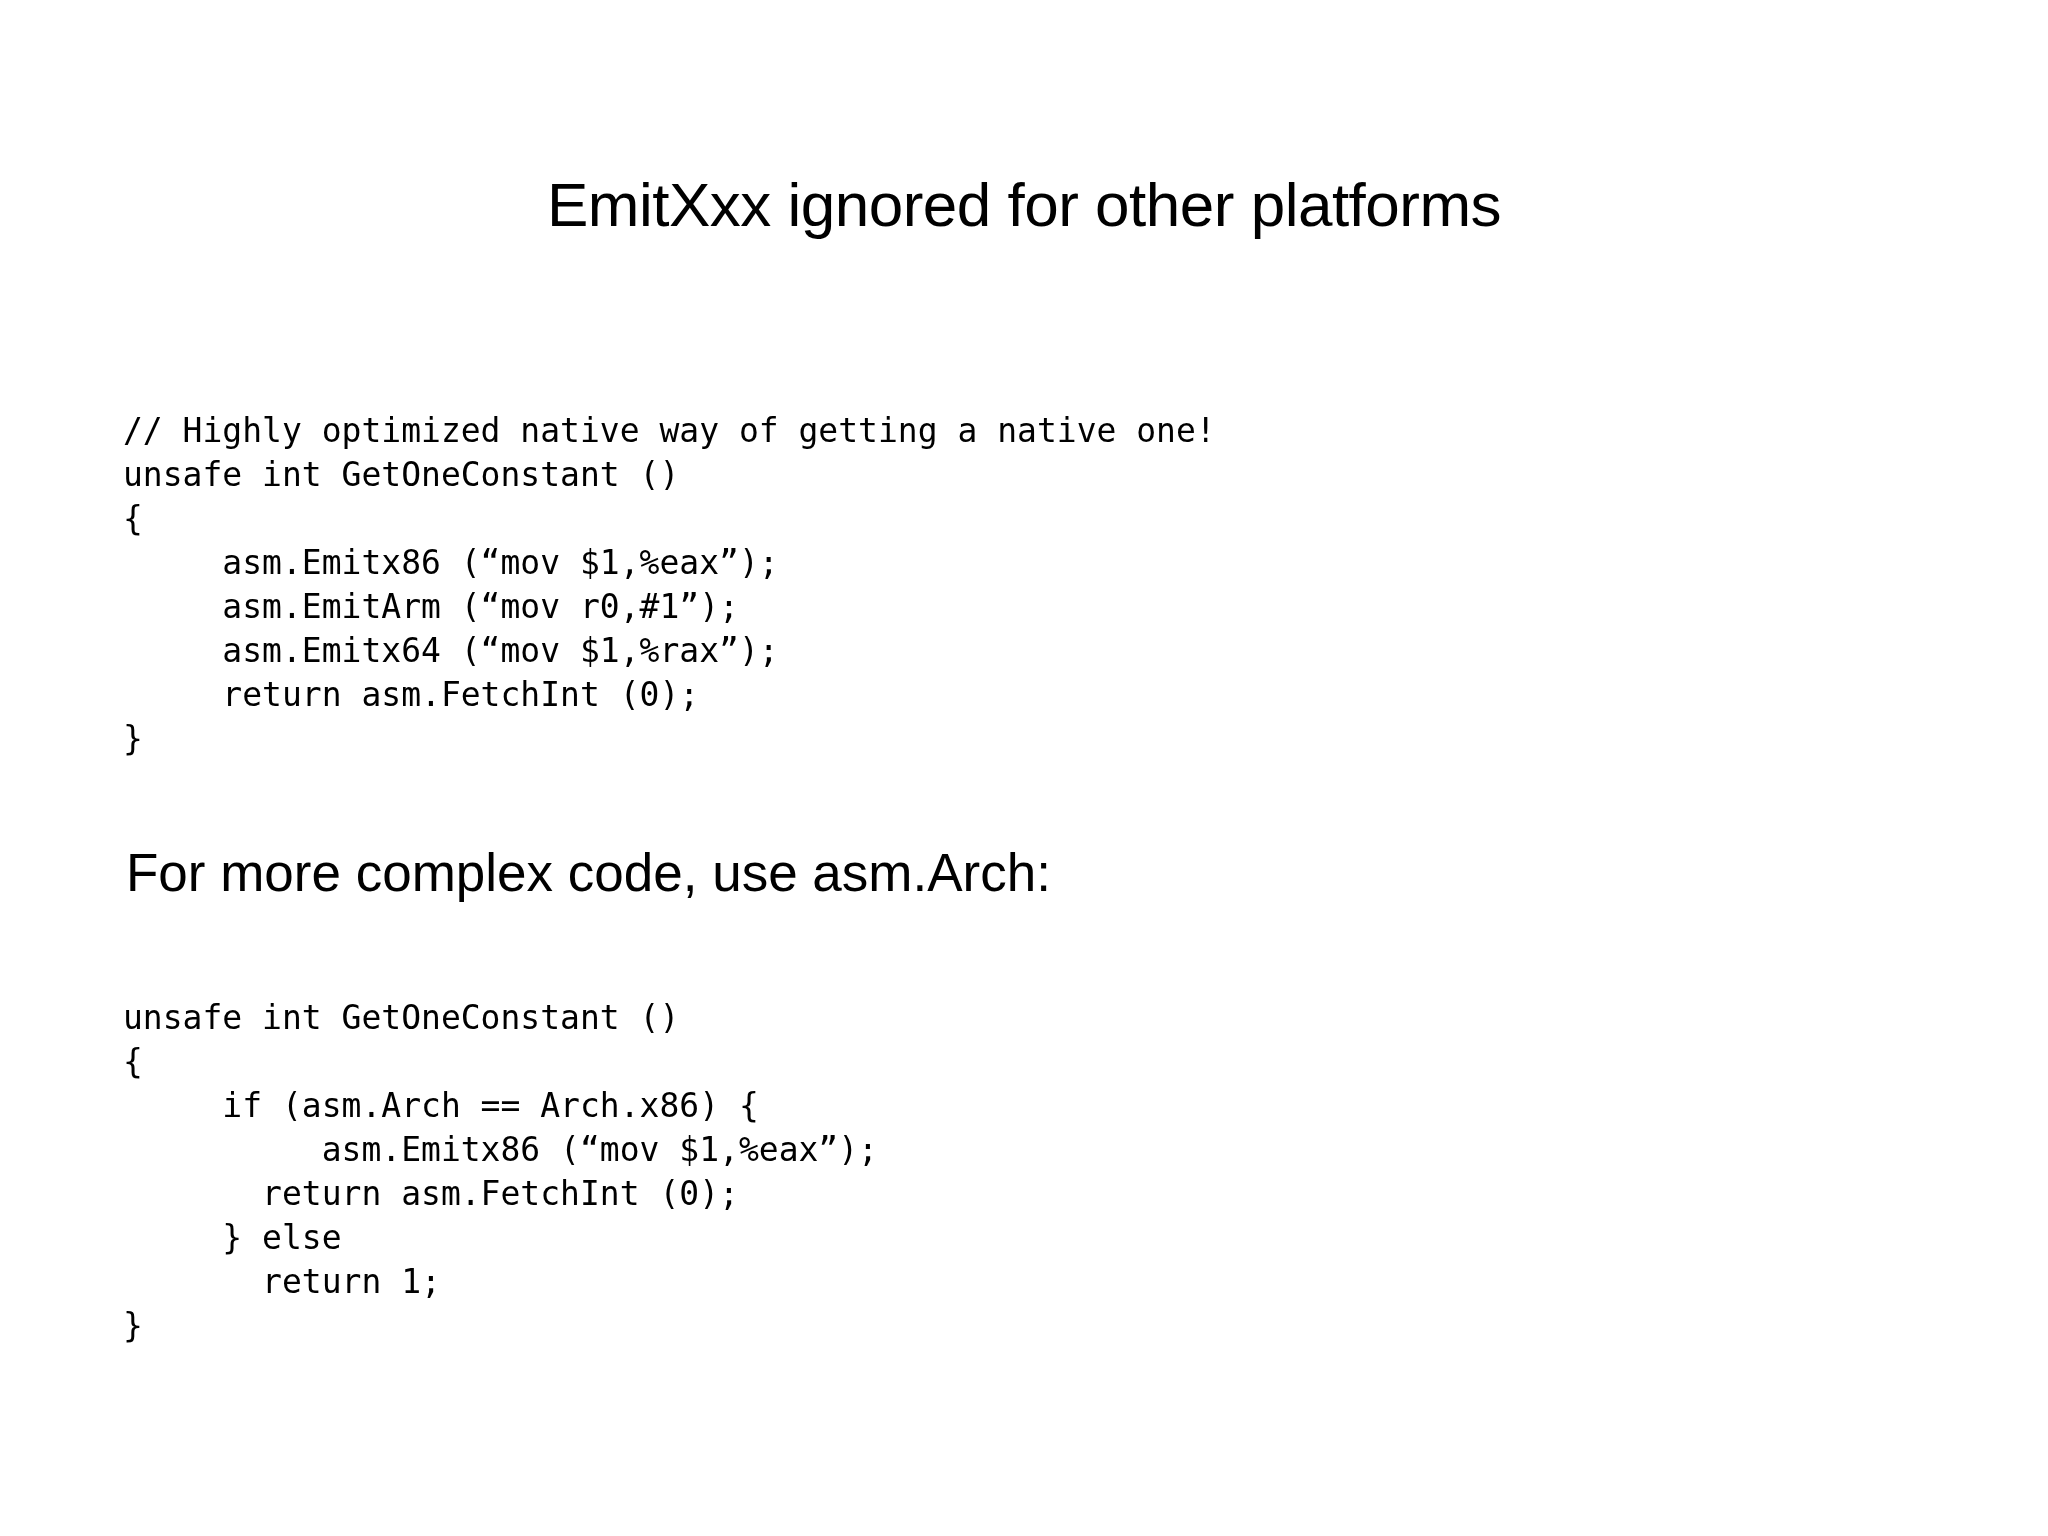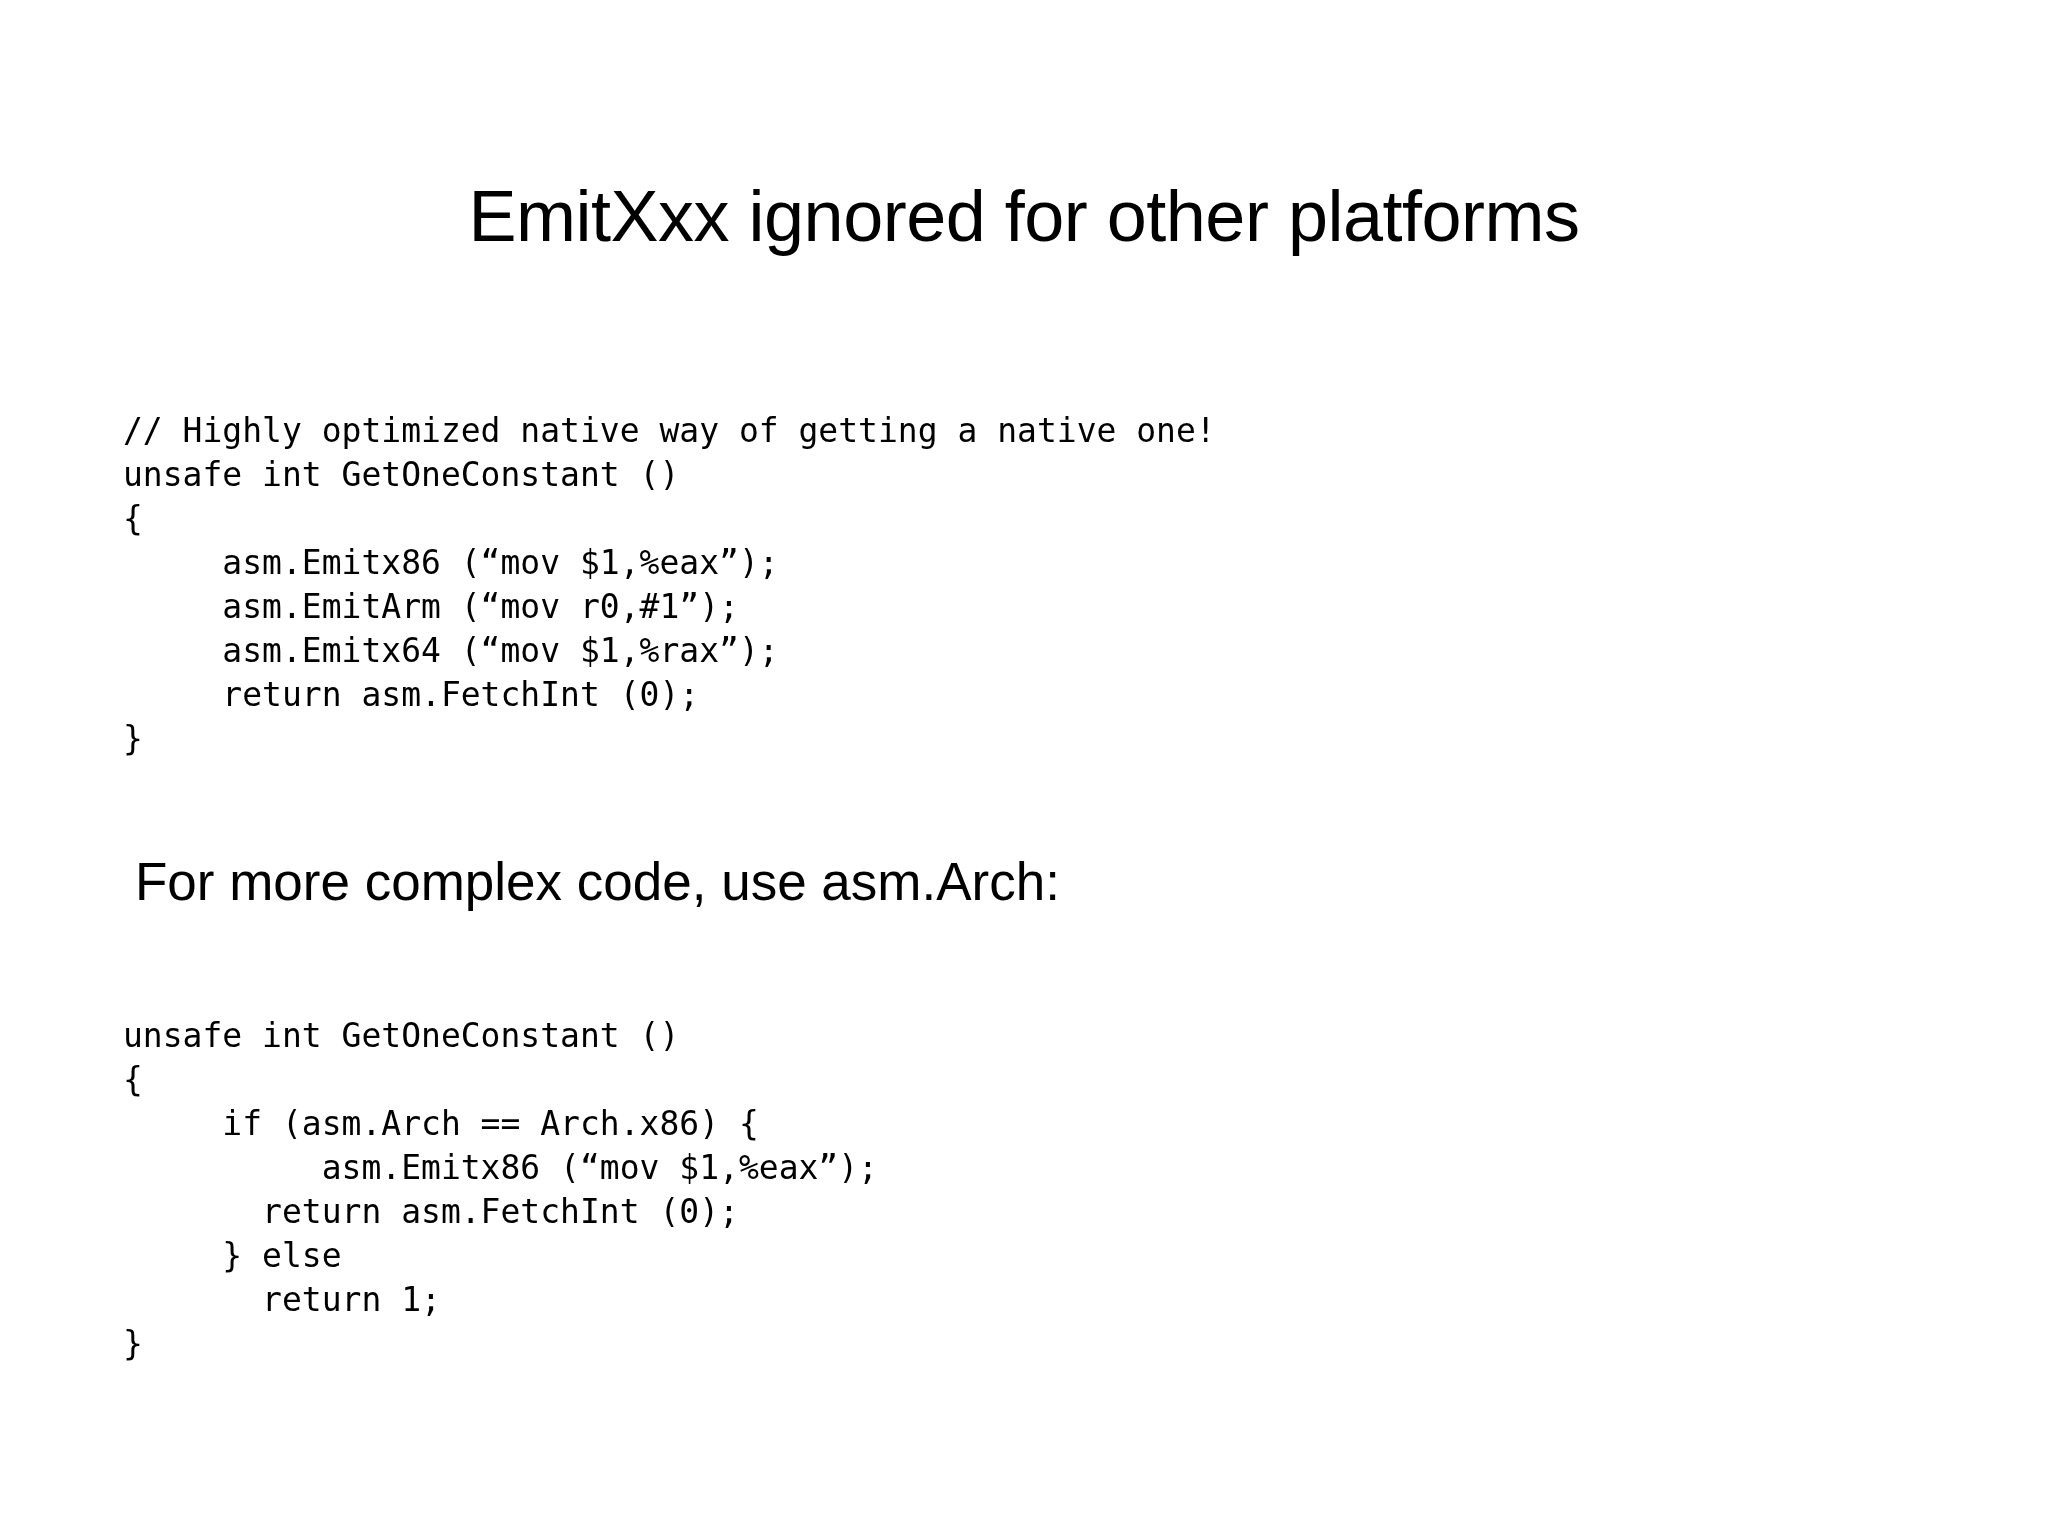--- a/index.html
+++ b/index.html
@@ -21,21 +21,21 @@
 
   
   #slide-title {
     position: absolute;
     left: 0;
     top: 128px;
     width: 2048px;
     text-align: center;
     font-family: "Liberation Sans", sans-serif;
     font-weight: 400;
-    font-size: 72px;
+    font-size: 62px;
     line-height: 1.12;
     letter-spacing: -0.5px;
     color: #000000;
     white-space: nowrap;
   }
 
   
   #body-column {
     position: absolute;
     left: 123px;
@@ -59,21 +59,21 @@
   }
 
   
   #mid-heading {
     font-family: "Liberation Sans", sans-serif;
     font-weight: 400;
     font-size: 53px;
     line-height: 1.15;
     color: #000000;
     white-space: nowrap;
-    margin: 12px;
+    margin: 3px;
   }
 
   
   .gap-after-code1 { height: 46px; }
   .gap-after-heading { height: 56px; }
 </style>
 </head>
 <body>
 
 <div id="slide" style="background: rgb(255, 255, 255); color: rgb(0, 0, 0);">

